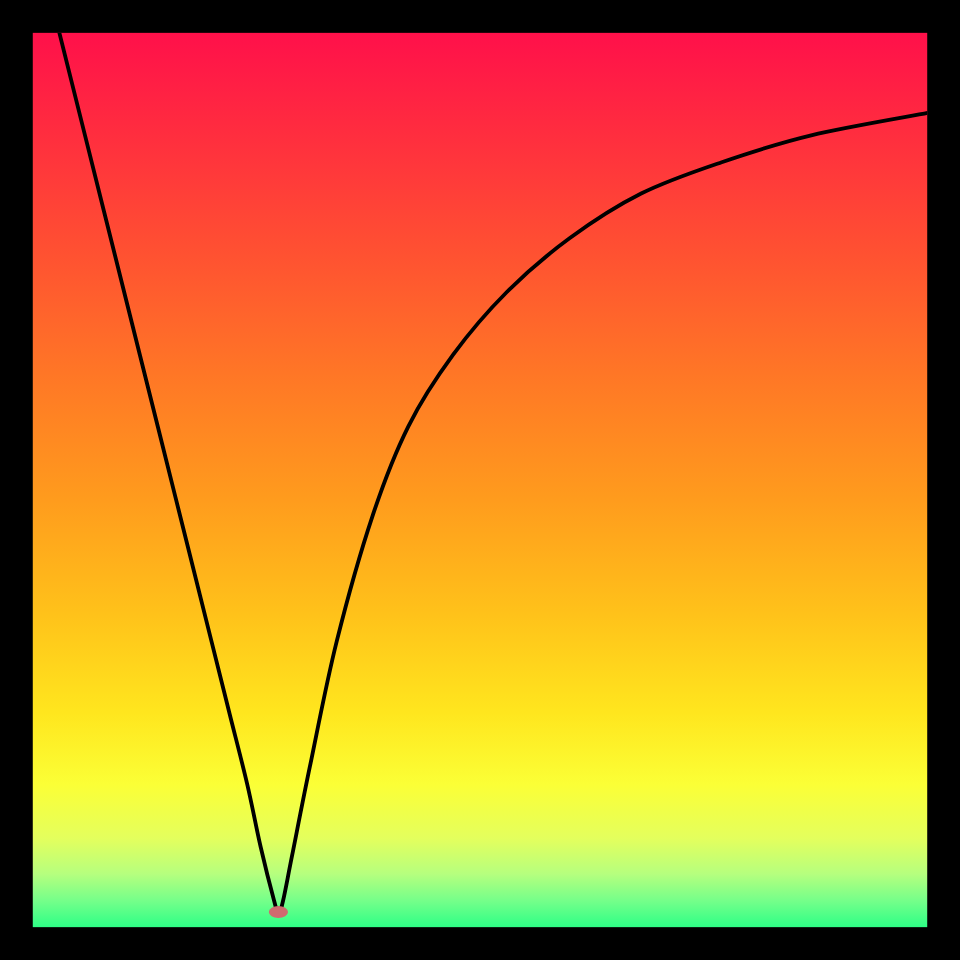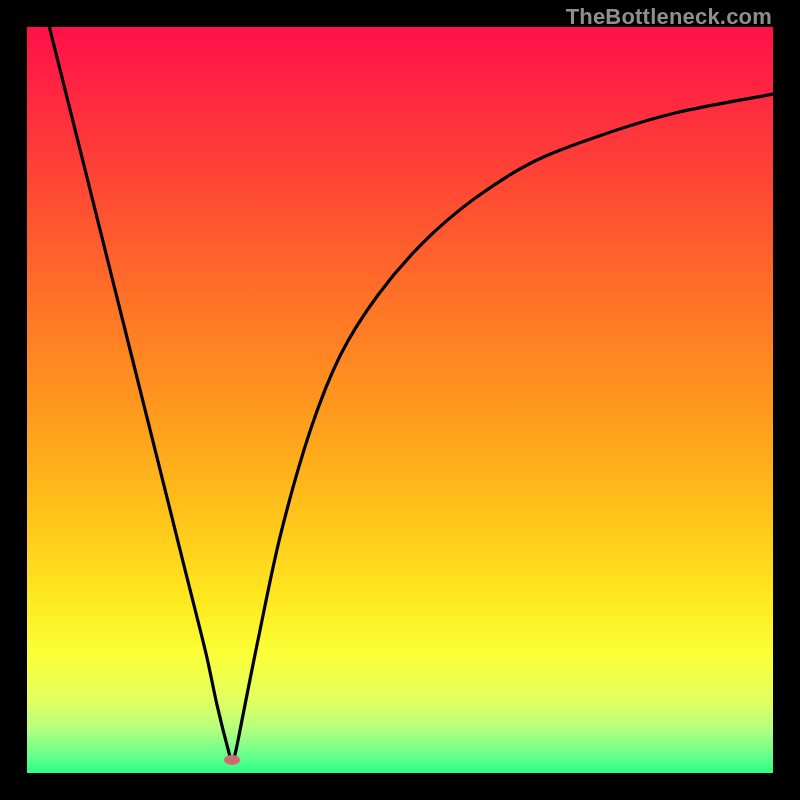--- a/index.html
+++ b/index.html
@@ -55,21 +55,20 @@
     font-weight: 600;
     color: #8f8f8f;
     letter-spacing: 0.2px;
   }
 </style>
 </head>
 <body>
 
 <div class="outer">
 
-  <div class="watermark">TheBottleneck.com</div>
 
   <div class="plot-area">
 
     <svg class="gradient-bg" viewBox="0 0 746 746" preserveAspectRatio="none">
       <defs>
         <linearGradient id="bgGrad" x1="0" y1="0" x2="0" y2="1">
             <stop offset="0%" stop-color="#ff104a"></stop>
             <stop offset="12%" stop-color="#ff2f3e"></stop>
             <stop offset="25%" stop-color="#ff5231"></stop>
             <stop offset="38%" stop-color="#ff7626"></stop>

